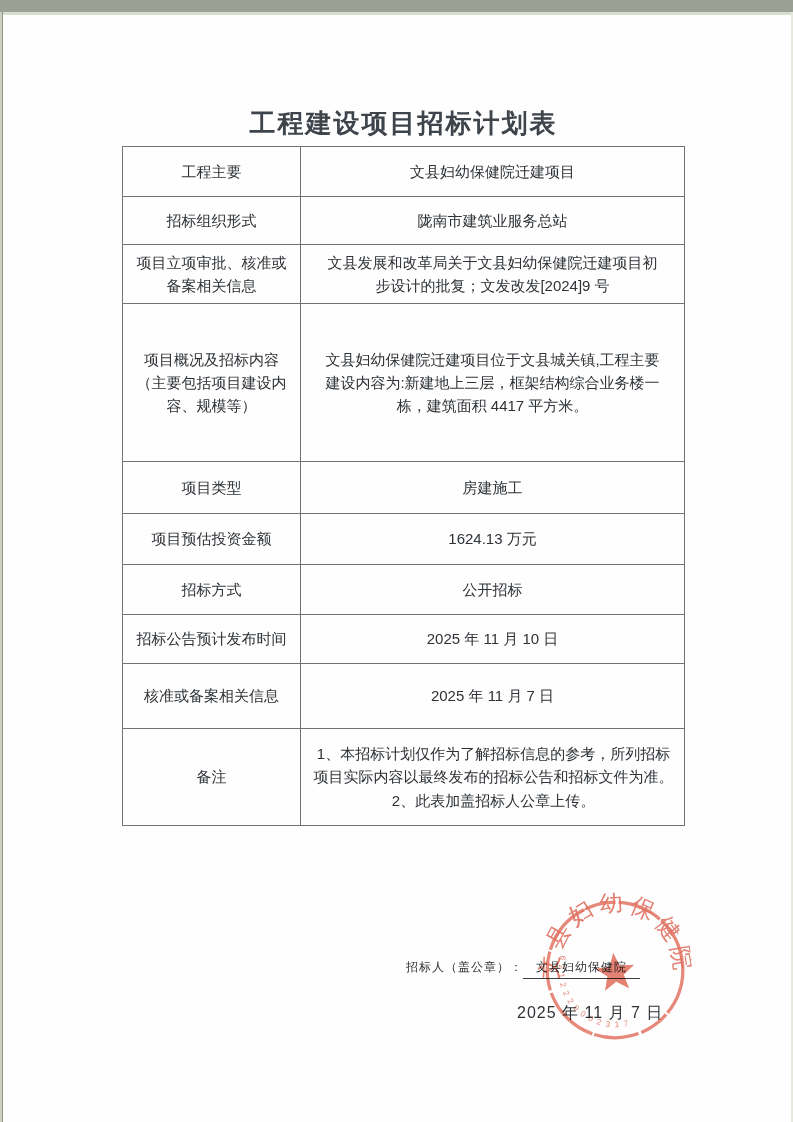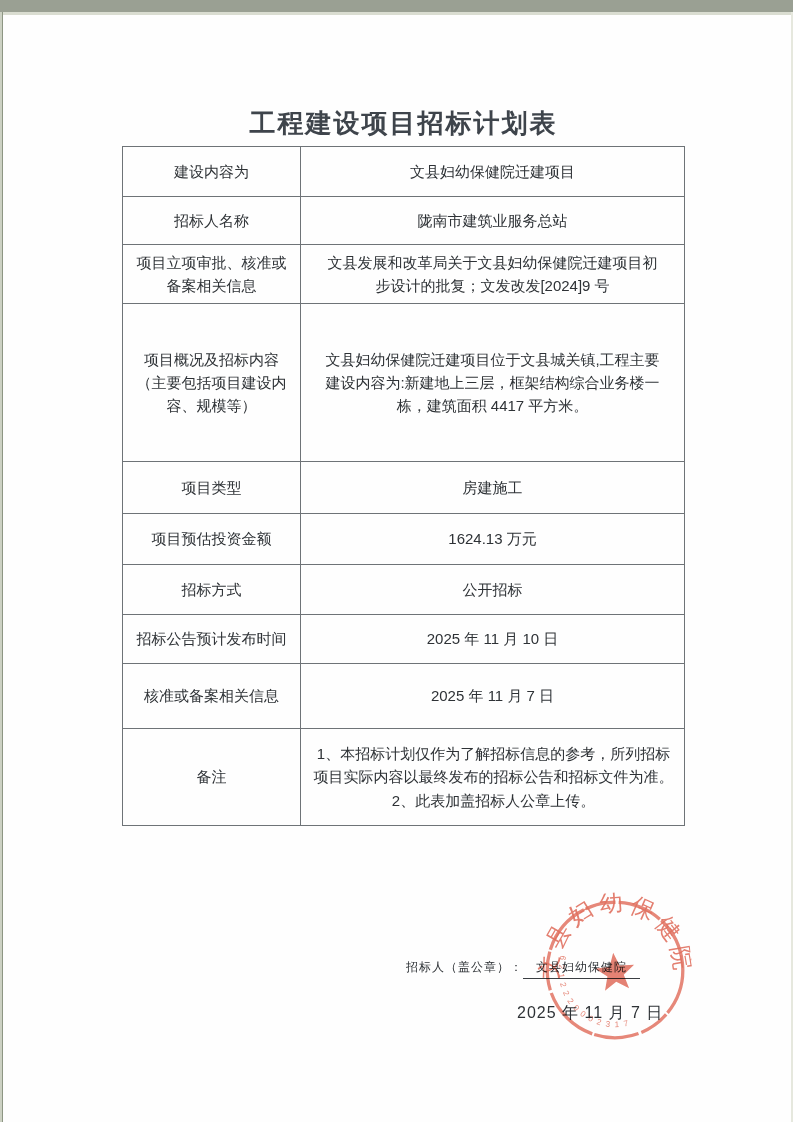--- a/index.html
+++ b/index.html
@@ -68,25 +68,25 @@
   <div class="edge-top"></div>
   <div class="edge-left"></div>
   <div class="edge-bottom"></div>
   <div class="edge-right"></div>
 
   <div class="title">工程建设项目招标计划表</div>
 
   <table class="doc">
     <tbody>
       <tr class="r2">
-        <td class="lab">建设内容为</td>
+        <td class="lab">工程主要</td>
         <td class="val">文县妇幼保健院迁建项目</td>
       </tr>
       <tr class="r3">
-        <td class="lab">招标人名称</td>
+        <td class="lab">招标组织形式</td>
         <td class="val">陇南市建筑业服务总站</td>
       </tr>
       <tr class="r4">
         <td class="lab">项目立项审批、核准或备案相关信息</td>
         <td class="val">文县发展和改革局关于文县妇幼保健院迁建项目初
 步设计的批复；文发改发[2024]9 号</td>
       </tr>
       <tr class="r5">
         <td class="lab">项目概况及招标内容（主要包括项目建设内容、规模等）</td>
         <td class="val">文县妇幼保健院迁建项目位于文县城关镇,工程主要

